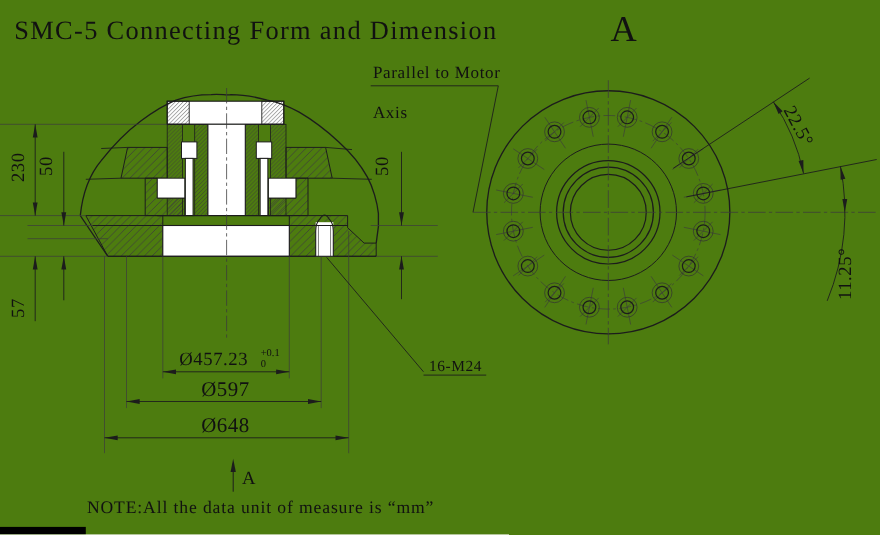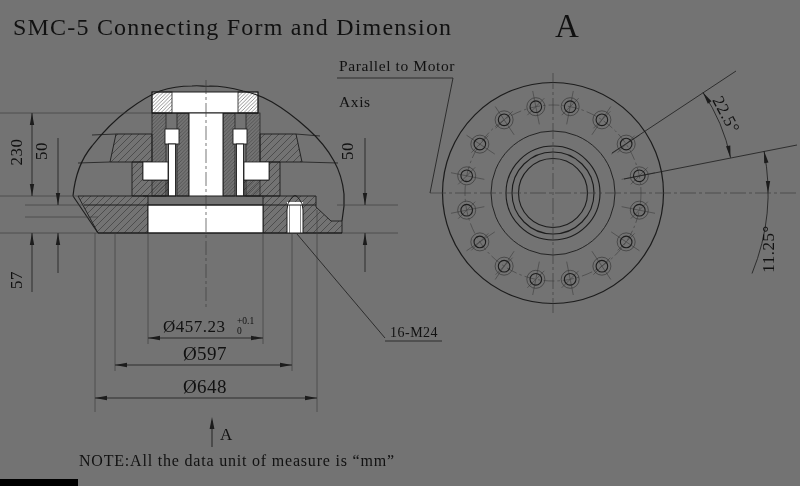--- a/index.html
+++ b/index.html
@@ -1,16 +1,16 @@
 <!DOCTYPE html>
 <html><head>
 <meta charset="utf-8">
 <style>
   html,body{margin:0;padding:0;background:#fff;}
-  #stage{position:relative;width:800px;height:486px;background:#737373;overflow:hidden;
+  #stage{position:relative;width:800px;height:486px;background:#4d7c0f;overflow:hidden;
          font-family:"Liberation Serif", serif;}
   svg{position:absolute;left:0;top:0;}
   text{fill:#111;}
   .t-title{font-size:24px;letter-spacing:1.2px;}
   .t-viewa{font-size:33px;}
   .t-ann{font-size:15.5px;letter-spacing:0.6px;}
   .t-dim{font-size:17px;letter-spacing:0.5px;}
   .t-dia{font-size:19px;letter-spacing:0.5px;}
   .t-tol{font-size:9.5px;}
   .t-note{font-size:16px;letter-spacing:0.8px;}

